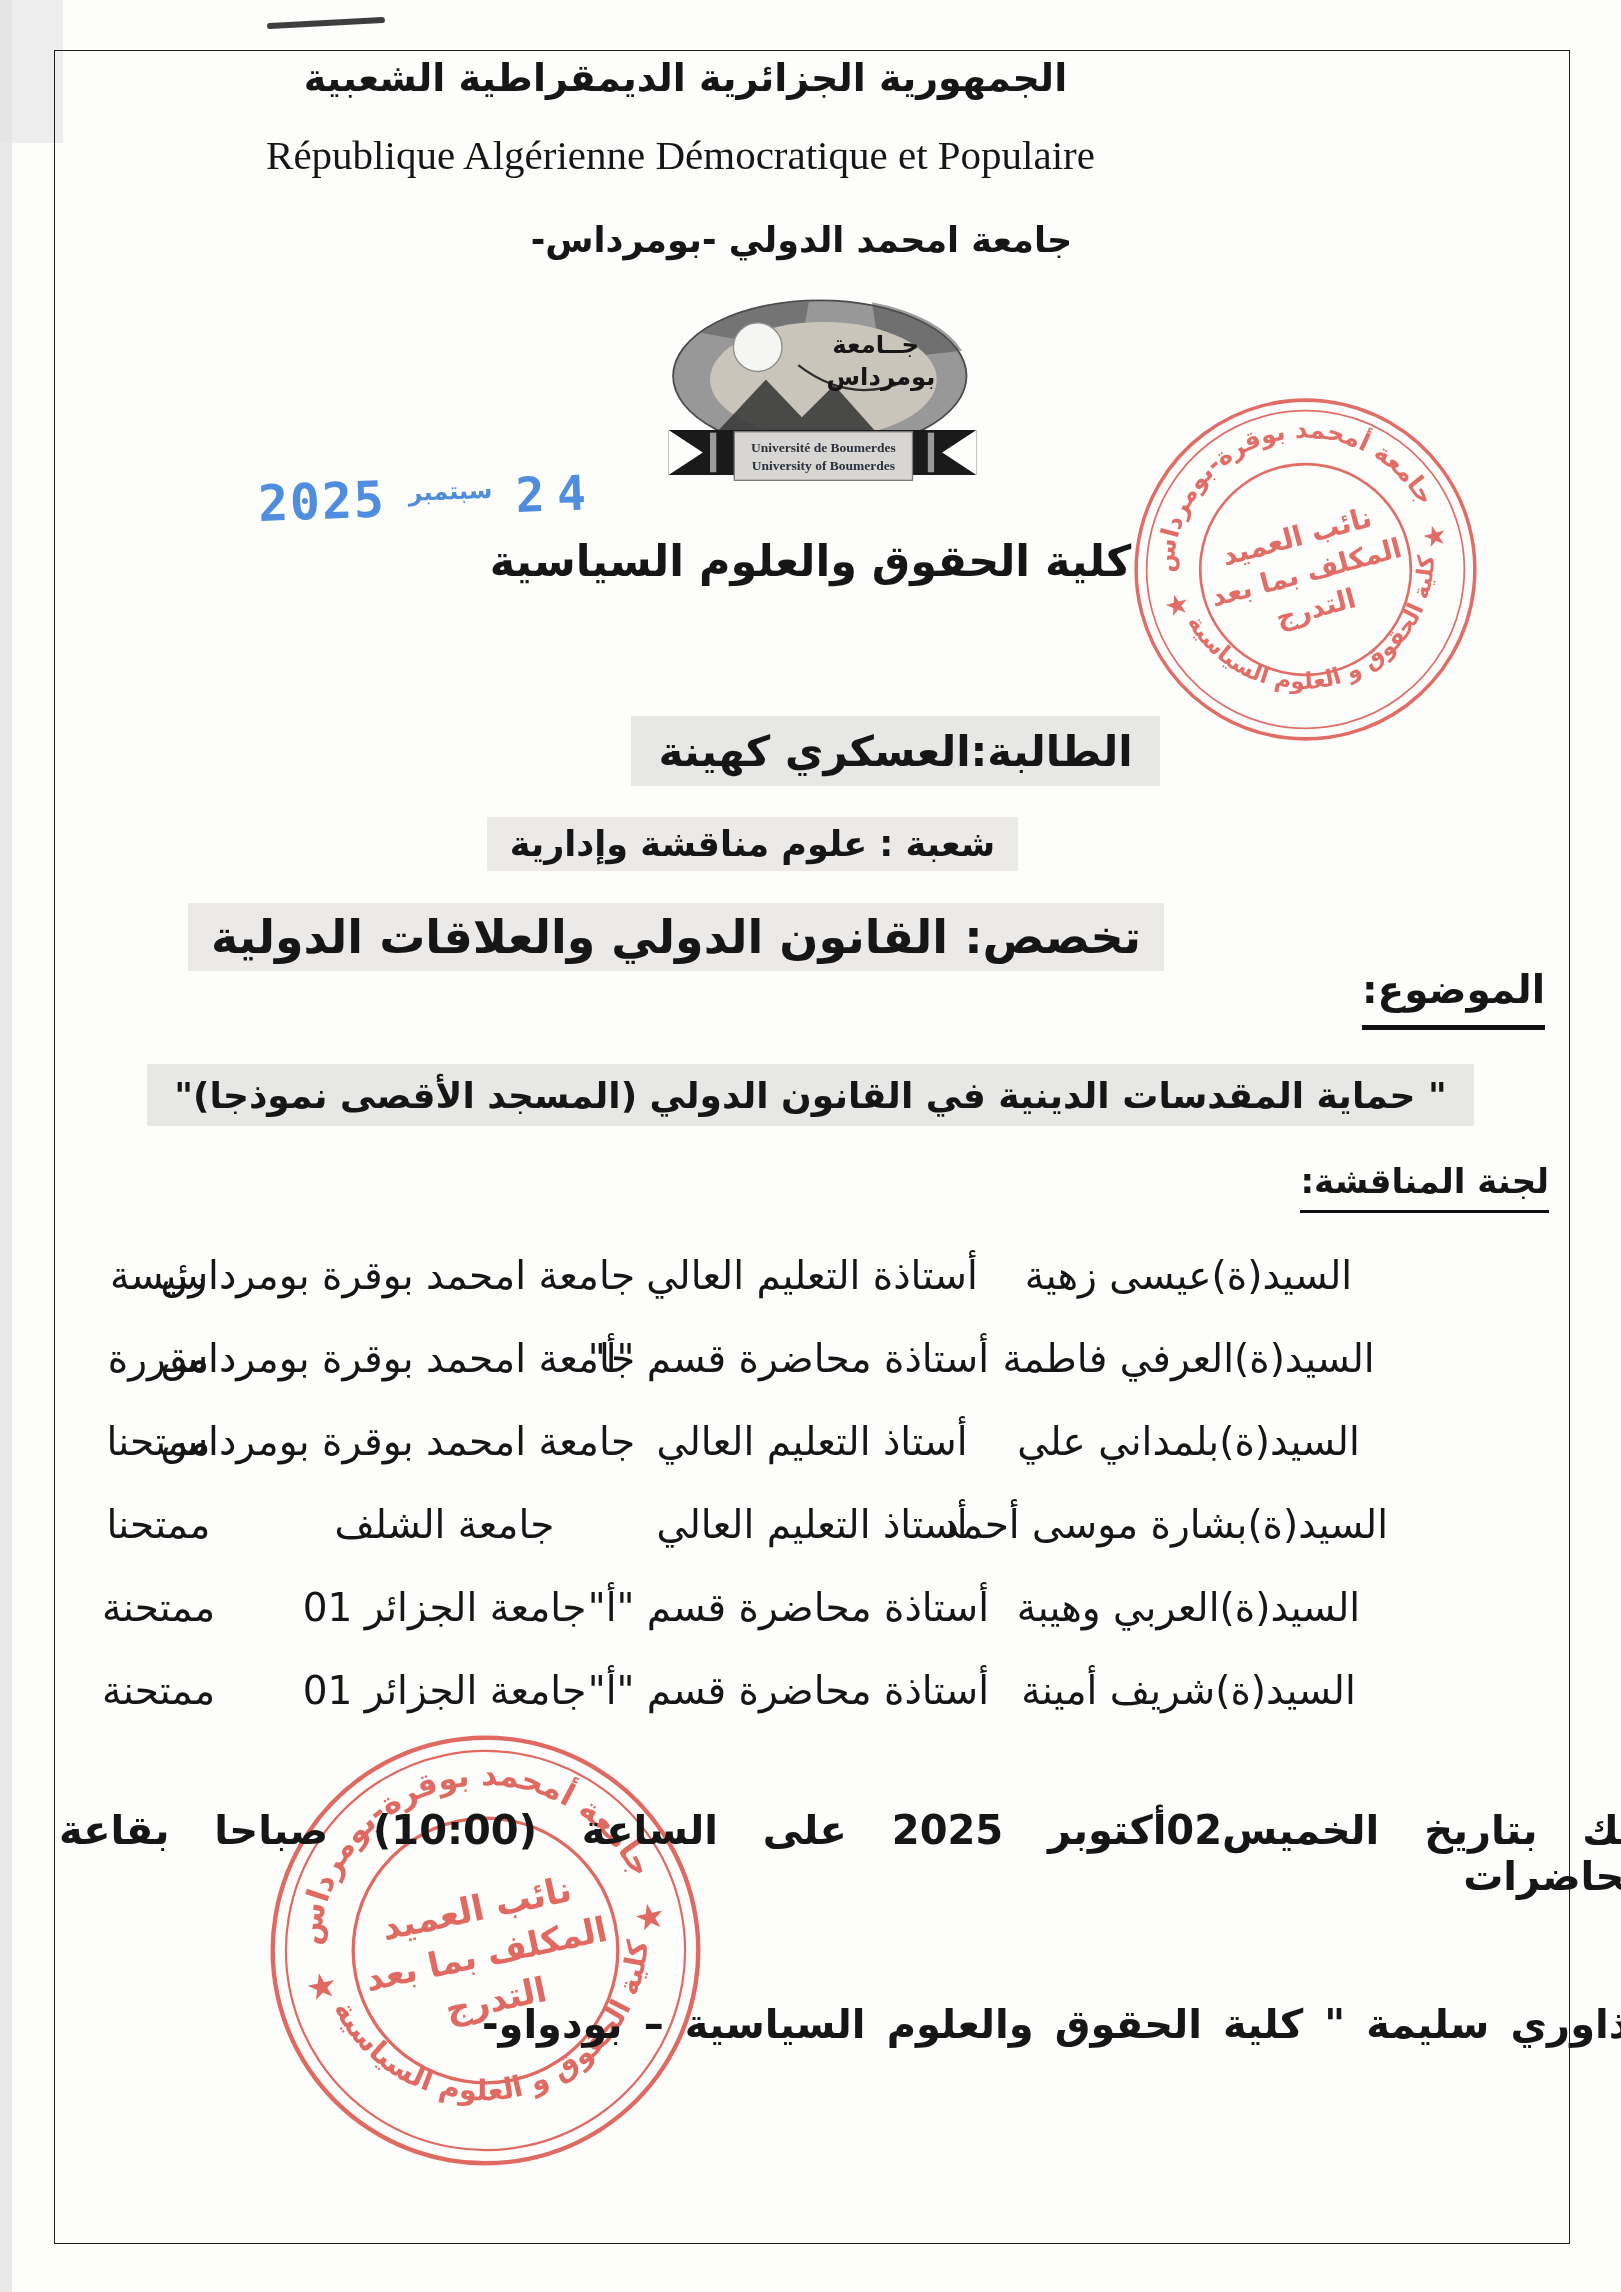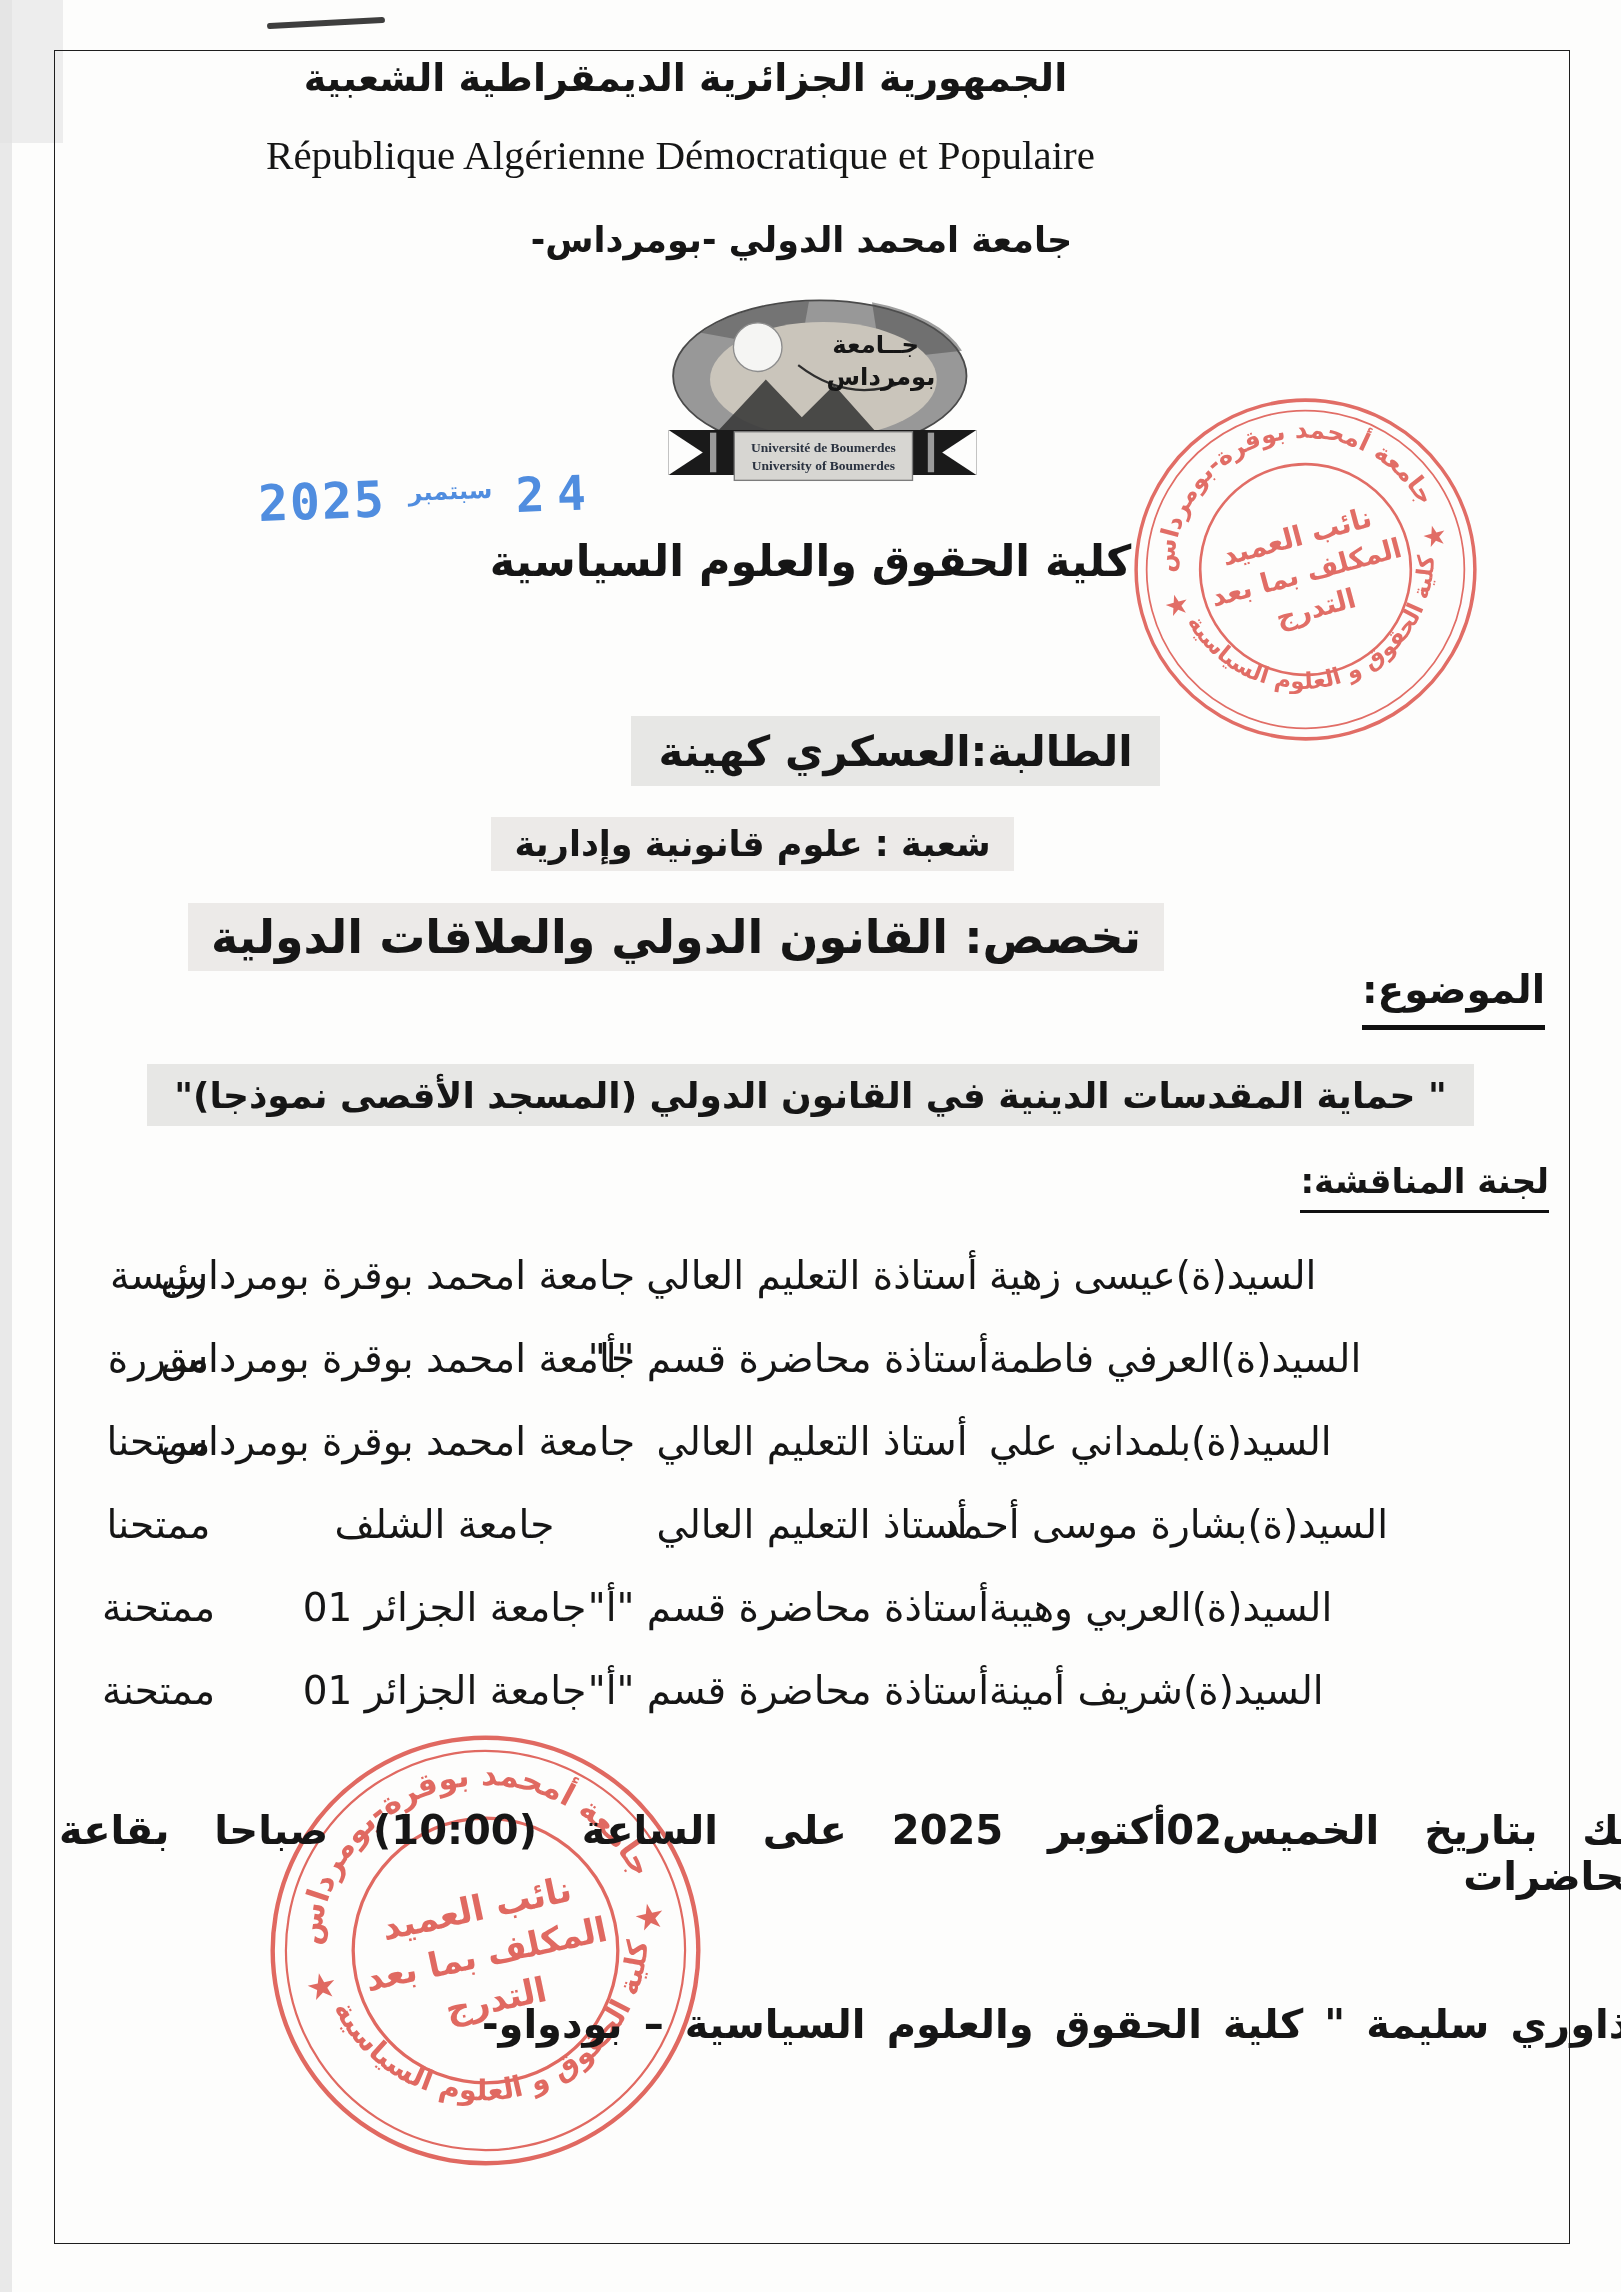--- a/index.html
+++ b/index.html
@@ -29,21 +29,21 @@
 
   .t-subject{top:967px;right:76px;font-size:39px;font-weight:bold;
              border-bottom:5.4px solid #111;padding-bottom:12.5px;}
   .t-title{top:1064px;left:0;right:0;font-size:36px;font-weight:bold;}
   .t-committee{top:1161px;right:72px;font-size:34px;font-weight:bold;
              border-bottom:3.6px solid #111;padding-bottom:9px;}
 
   .table{position:absolute;left:64px;top:1229px;width:1324px;direction:rtl;}
   .row{display:grid;grid-template-columns:399px 354px 381px 191px;height:83px;align-items:start;}
   .cell{font-size:39px;white-space:nowrap;margin-top:24px;}
-  .c-name{text-align:left;}
+  .c-name{text-align:center;}
   .c-grade{text-align:center;}
   .c-univ{text-align:center;}
   .c-role{text-align:center;}
 
   .t-sched1{top:1757px;left:59px;right:63px;font-size:40px;font-weight:bold;
             text-align:justify;text-align-last:justify;word-spacing:5.4px;}
   .t-sched2{top:1859px;left:59px;right:63px;font-size:40px;font-weight:bold;
             text-align:right;word-spacing:7.2px;}
 
   
@@ -127,21 +127,21 @@
         <text x="200" y="256" font-size="31">التدرج</text>
       </g>
     </svg>
   </div>
 
   <div class="line center ar t-fac z-top">كلية الحقوق والعلوم السياسية</div>
   <div class="line center ar t-stu">
     <span class="gray-span">الطالبة:العسكري كهينة</span>
   </div>
   <div class="line center ar t-bra">
-    <span class="gray-soft">شعبة : علوم قانونية وإدارية</span>
+    <span class="gray-soft">شعبة : علوم مناقشة وإدارية</span>
   </div>
   <div class="line center ar t-spe">
     <span class="gray-soft">تخصص: القانون الدولي والعلاقات الدولية</span>
   </div>
 
   <div class="line ar t-subject">الموضوع:</div>
   <div class="line center ar t-title">
     <span class="gray-span">" حماية المقدسات الدينية في القانون الدولي (المسجد الأقصى نموذجا)"</span>
   </div>
 

